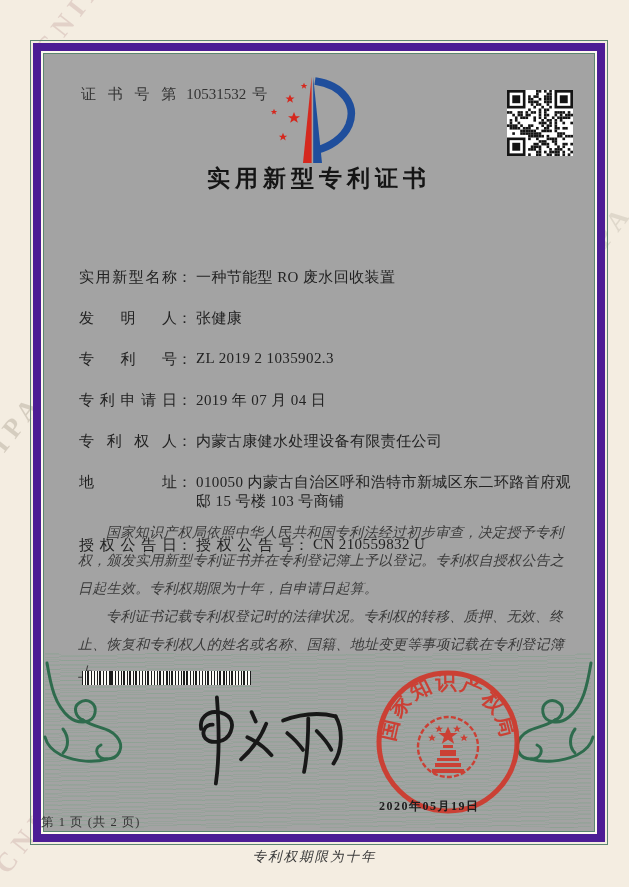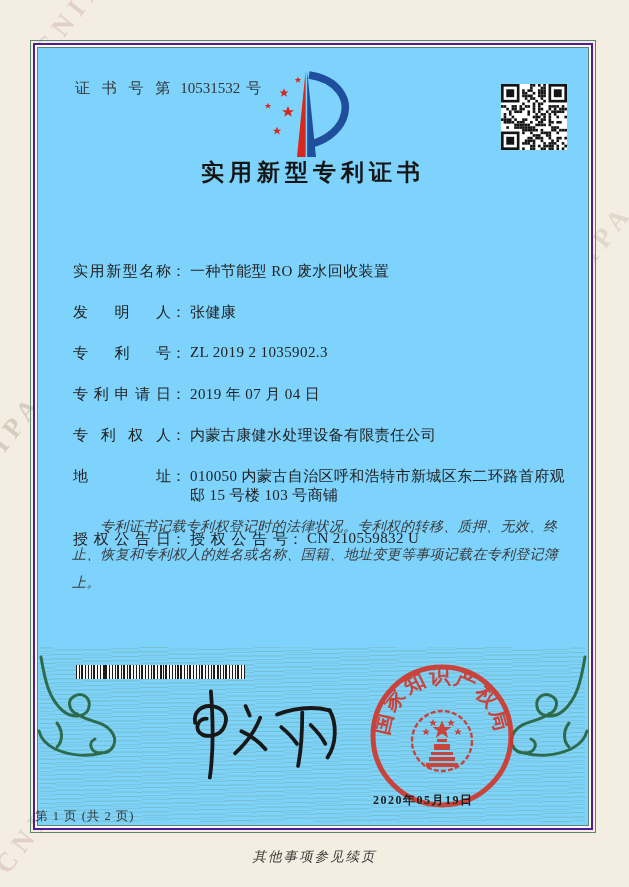--- a/index.html
+++ b/index.html
@@ -5,22 +5,22 @@
   html,body{margin:0;padding:0;}
   .page{position:relative;width:629px;height:887px;background:#f4ede1;overflow:hidden;
         font-family:"Liberation Serif","DejaVu Serif",serif;color:#2b2b2b;}
   
   .wm{position:absolute;transform:rotate(-52deg);font-family:"Liberation Serif",serif;
       font-weight:bold;font-size:27px;letter-spacing:7px;color:rgba(188,178,164,.55);
       pointer-events:none;white-space:nowrap;}
   .wm.pink{color:rgba(205,176,170,.45);}
   .wm.faint{color:rgba(190,182,168,.38);}
   
-  .frame{position:absolute;left:33px;top:43px;width:556px;height:783px;background:#7dd3fc;
-         border:2px solid #4c1d95;outline:1px solid #5b8570;outline-offset:2px;
+  .frame{position:absolute;left:33px;top:43px;width:556px;height:783px;background:#a3a3a3;
+         border:8px solid #4c1d95;outline:1px solid #5b8570;outline-offset:2px;
          box-shadow:inset 0 0 0 2px #fdf8f0, inset 0 0 0 3px #5b8570;}
   .guilloche{position:absolute;left:4px;top:602px;width:546px;height:175px;
      background-image:repeating-linear-gradient(178deg,rgba(110,160,125,.25) 0 1px,transparent 1px 4px),
                       repeating-linear-gradient(182deg,rgba(110,160,125,.18) 0 1px,transparent 1px 5px);}
   .certline{position:absolute;left:40px;top:34px;font-size:15px;color:#333;}
   .certline .lab{letter-spacing:4px;margin-right:6px;}
   .certline .suf{margin-left:6px;}
   .logo{position:absolute;left:222px;top:22px;}
   .qr{position:absolute;left:466px;top:39px;width:66px;height:66px;}
   .title{position:absolute;left:0;top:112px;width:100%;text-align:center;
@@ -367,20 +367,21 @@
       <div class="row grant">
         <span class="f-label">授权公告日</span>
           <span class="colon">：</span>
         <span class="f-label">授权公告号</span>
           <span class="colon">：</span>
         <span class="value">CN 210559832 U</span>
       </div>
     </div>
 
     <div class="paras">
+      <p>国家知识产权局依照中华人民共和国专利法经过初步审查，决定授予专利权，颁发实用新型专利证书并在专利登记簿上予以登记。专利权自授权公告之日起生效。专利权期限为十年，自申请日起算。</p>
       <p>专利证书记载专利权登记时的法律状况。专利权的转移、质押、无效、终止、恢复和专利权人的姓名或名称、国籍、地址变更等事项记载在专利登记簿上。</p>
     </div>
 
     <div class="barcode"></div>
 
 
     <svg class="signature" width="185" height="105" viewBox="0 0 170 100">
       <g fill="none" stroke="#181818" stroke-width="3.6" stroke-linecap="round" stroke-linejoin="round">
         <path d="M18,38 C16,28 24,21 33,22 C45,23 50,31 46,41 C42,51 28,53 22,47 C18,42 21,34 29,34"></path>
         <path d="M33,8 C35,34 36,62 32,90"></path>
@@ -415,14 +416,14 @@
           <path d="M-8,3 h16 v6 h-16 z"></path>
           <path d="M-5,-2 h10 v3 h-10 z"></path>
         </g>
       </g>
     </svg>
     <div class="sealdate">2020年05月19日</div>
 
     <div class="pagenum">第 1 页 (共 2 页)</div>
   </div>
 
-  <div class="note">其他事项参见续页</div>
+  <div class="note">专利权期限为十年</div>
 </div>
 
 </body></html>

